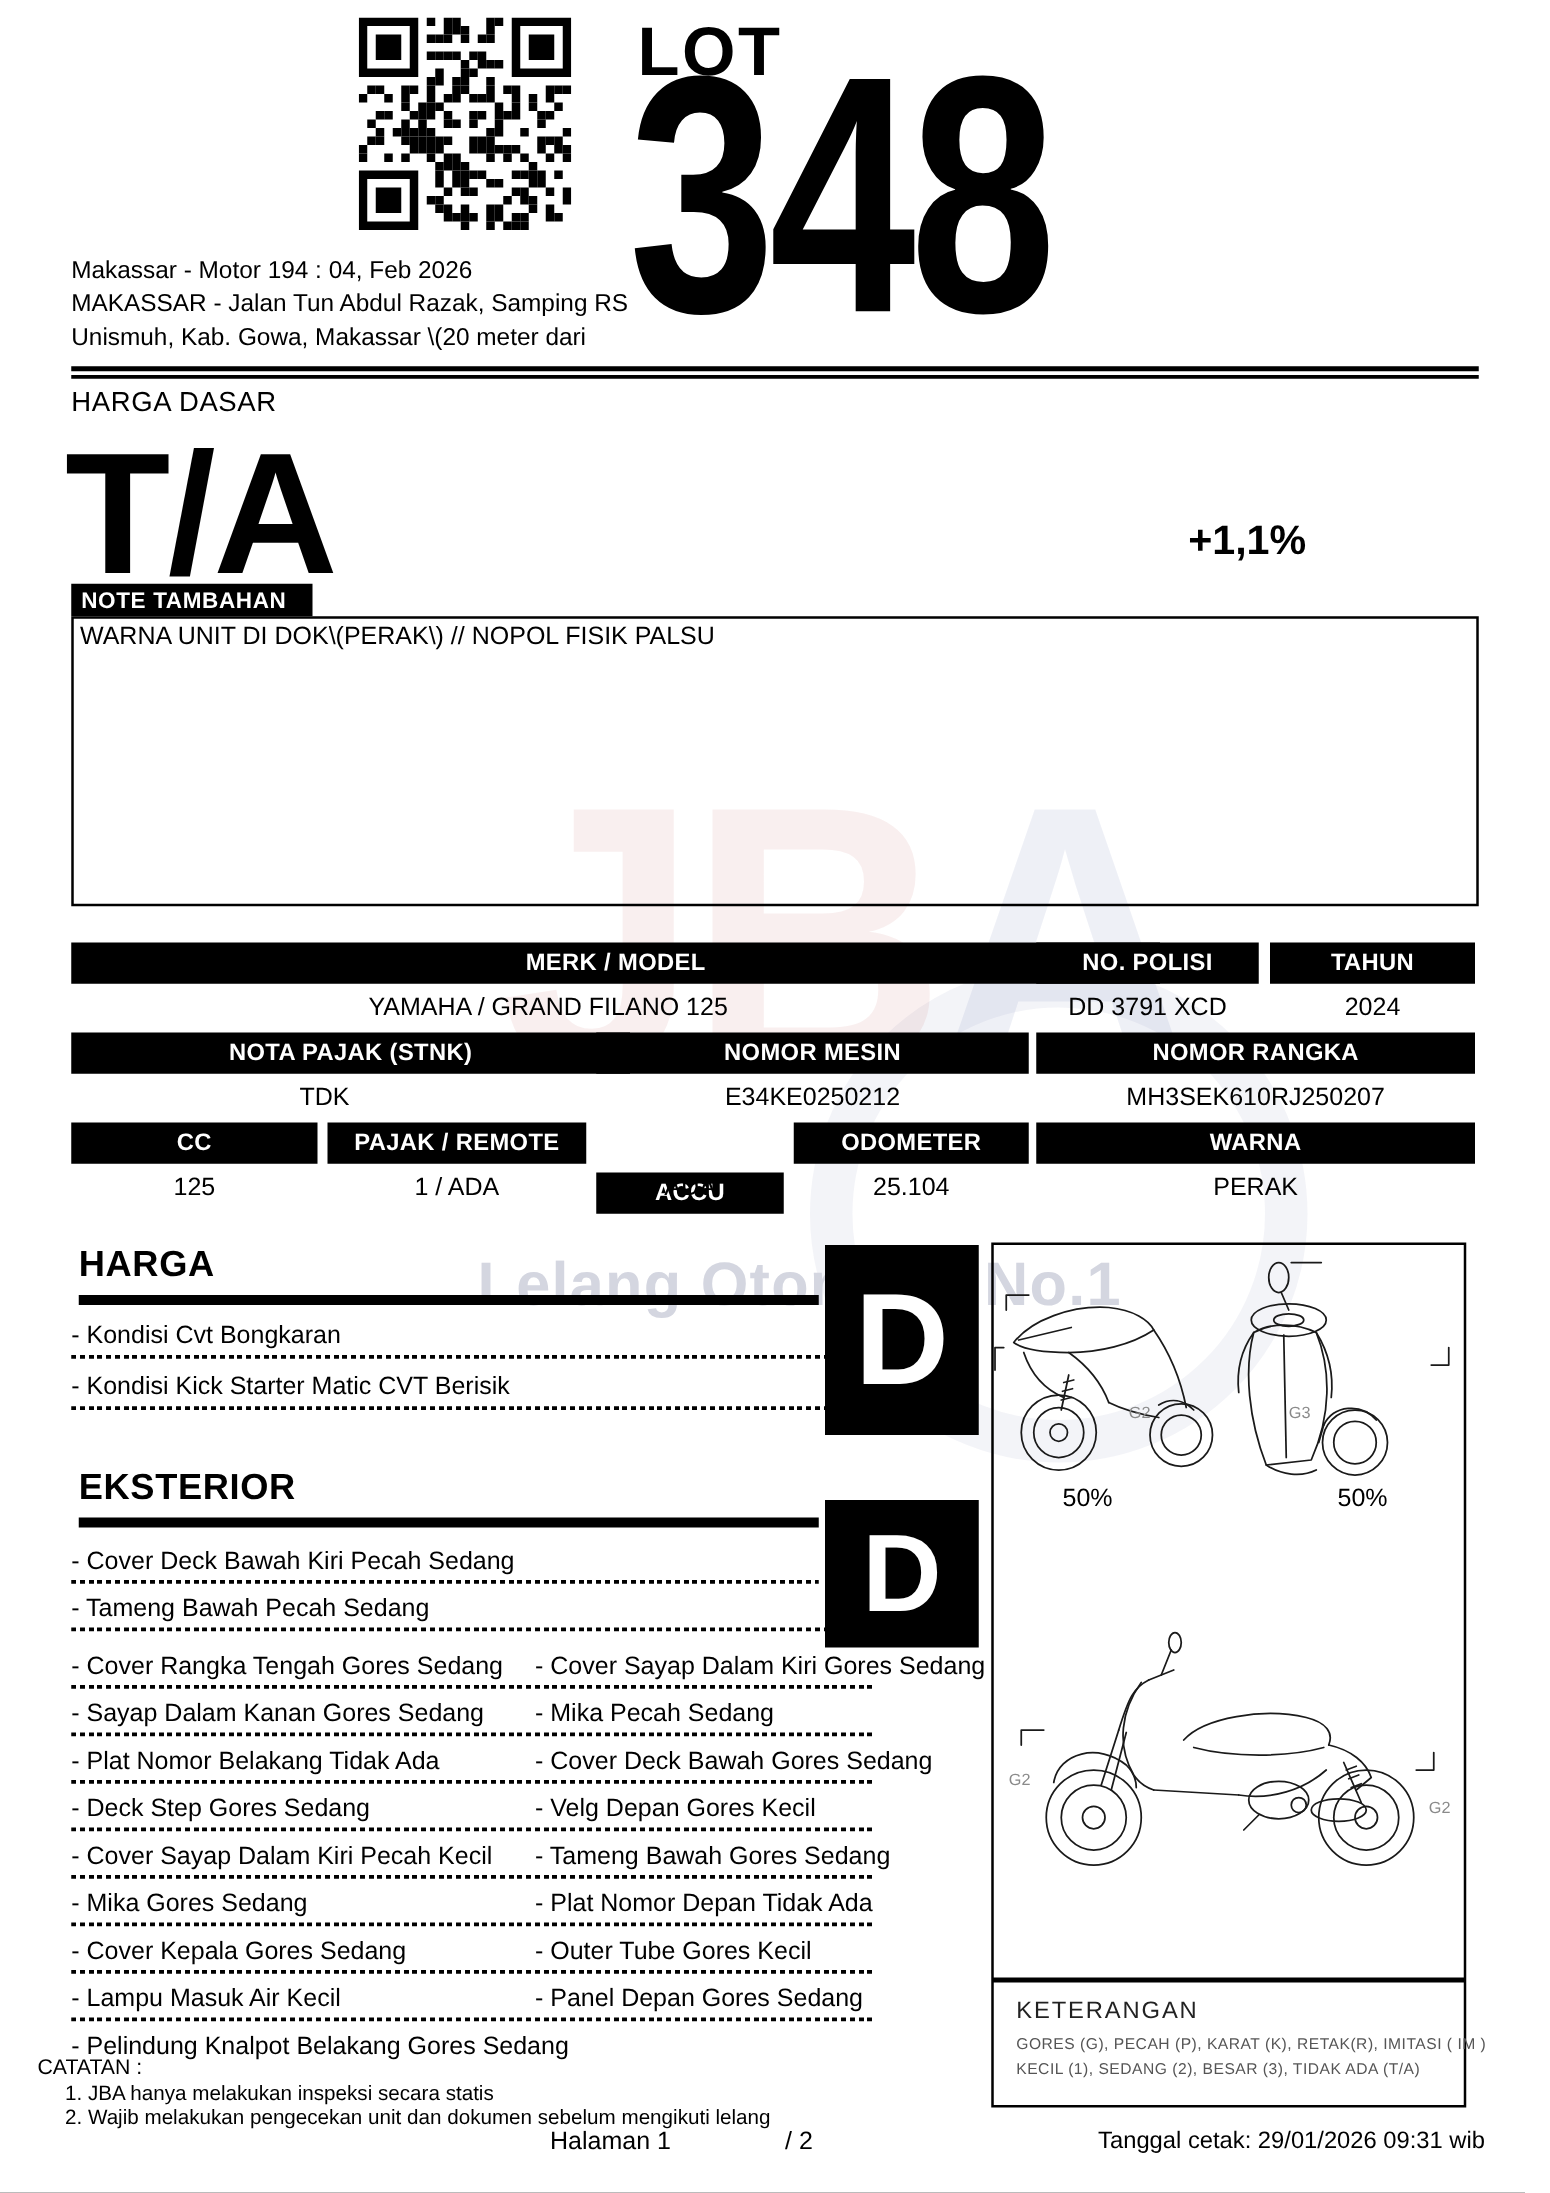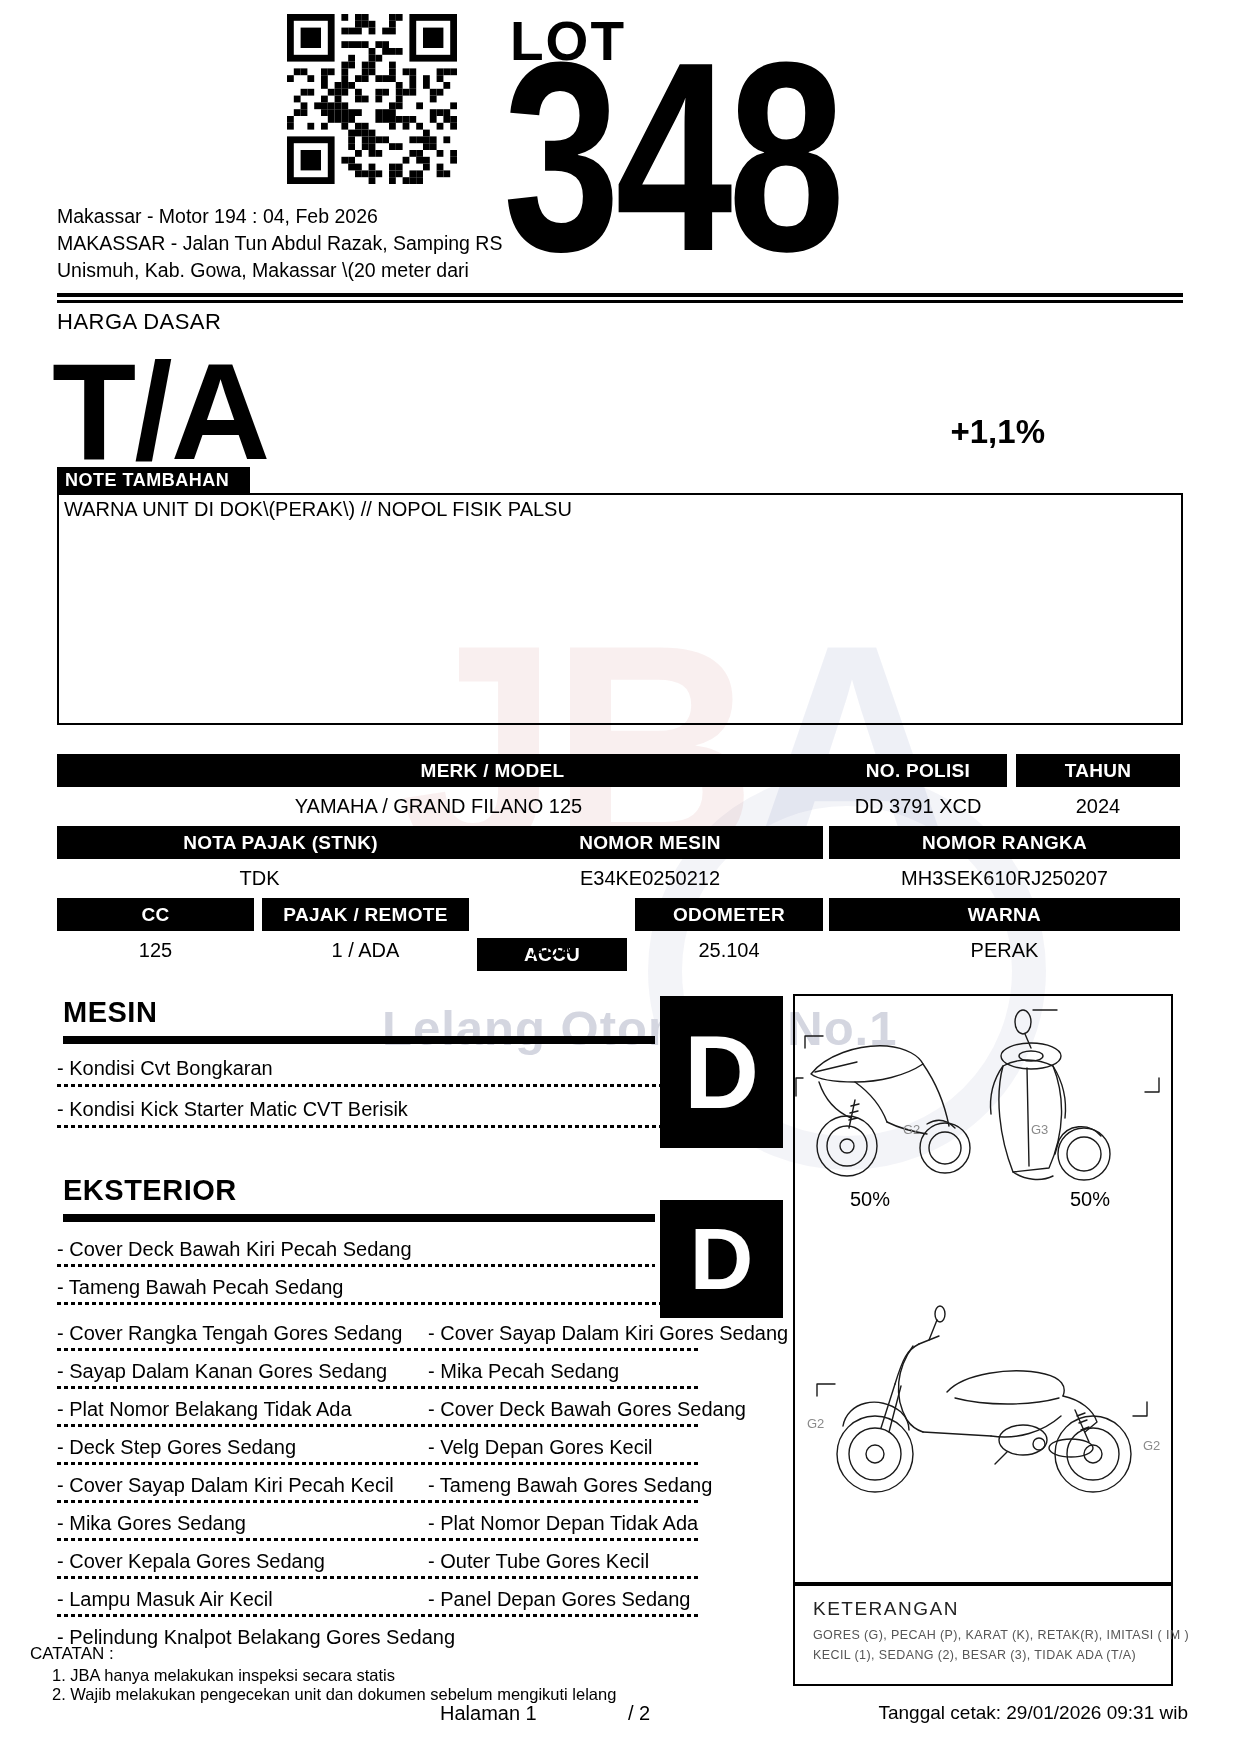--- a/index.html
+++ b/index.html
@@ -308,21 +308,21 @@
   <div class="abs z1 hdr-cell" style="left:262px;top:898px;width:207px;">PAJAK / REMOTE</div>
   <div class="abs z1 hdr-cell" style="left:477px;top:898px;width:150px;margin-top:40px;">ACCU</div>
   <div class="abs z1 hdr-cell" style="left:635px;top:898px;width:188px;">ODOMETER</div>
   <div class="abs z1 hdr-cell" style="left:829px;top:898px;width:351px;">WARNA</div>
   <div class="abs z1 val-cell" style="left:57px;top:935px;width:197px;">125</div>
   <div class="abs z1 val-cell" style="left:262px;top:935px;width:207px;">1 / ADA</div>
   <div class="abs z1 val-cell" style="left:477px;top:935px;width:150px;">ADA</div>
   <div class="abs z1 val-cell" style="left:635px;top:935px;width:188px;">25.104</div>
   <div class="abs z1 val-cell" style="left:829px;top:935px;width:351px;">PERAK</div>
 
-  <div class="abs z1 sec-title" style="left:63px;top:996px;">MESIN</div>
+  <div class="abs z1 sec-title" style="left:63px;top:996px;">HARGA</div>
   <div class="abs z1 sec-rule" style="left:63px;top:1036px;width:592px;"></div>
   <div class="abs z1 item" style="left:57px;top:1057px;">- Kondisi Cvt Bongkaran</div>
   <div class="abs z1 dotline" style="left:57px;top:1084px;width:643px;"></div>
   <div class="abs z1 item" style="left:57px;top:1098px;">- Kondisi Kick Starter Matic CVT Berisik</div>
   <div class="abs z1 dotline" style="left:57px;top:1125px;width:643px;"></div>
   <div class="abs grade-box grade-m" style="left:660px;top:996px;width:123px;height:152px;">
       <span>D</span>
     </div>
 
   <div class="abs z1 sec-title" style="left:63px;top:1174px;">EKSTERIOR</div>

